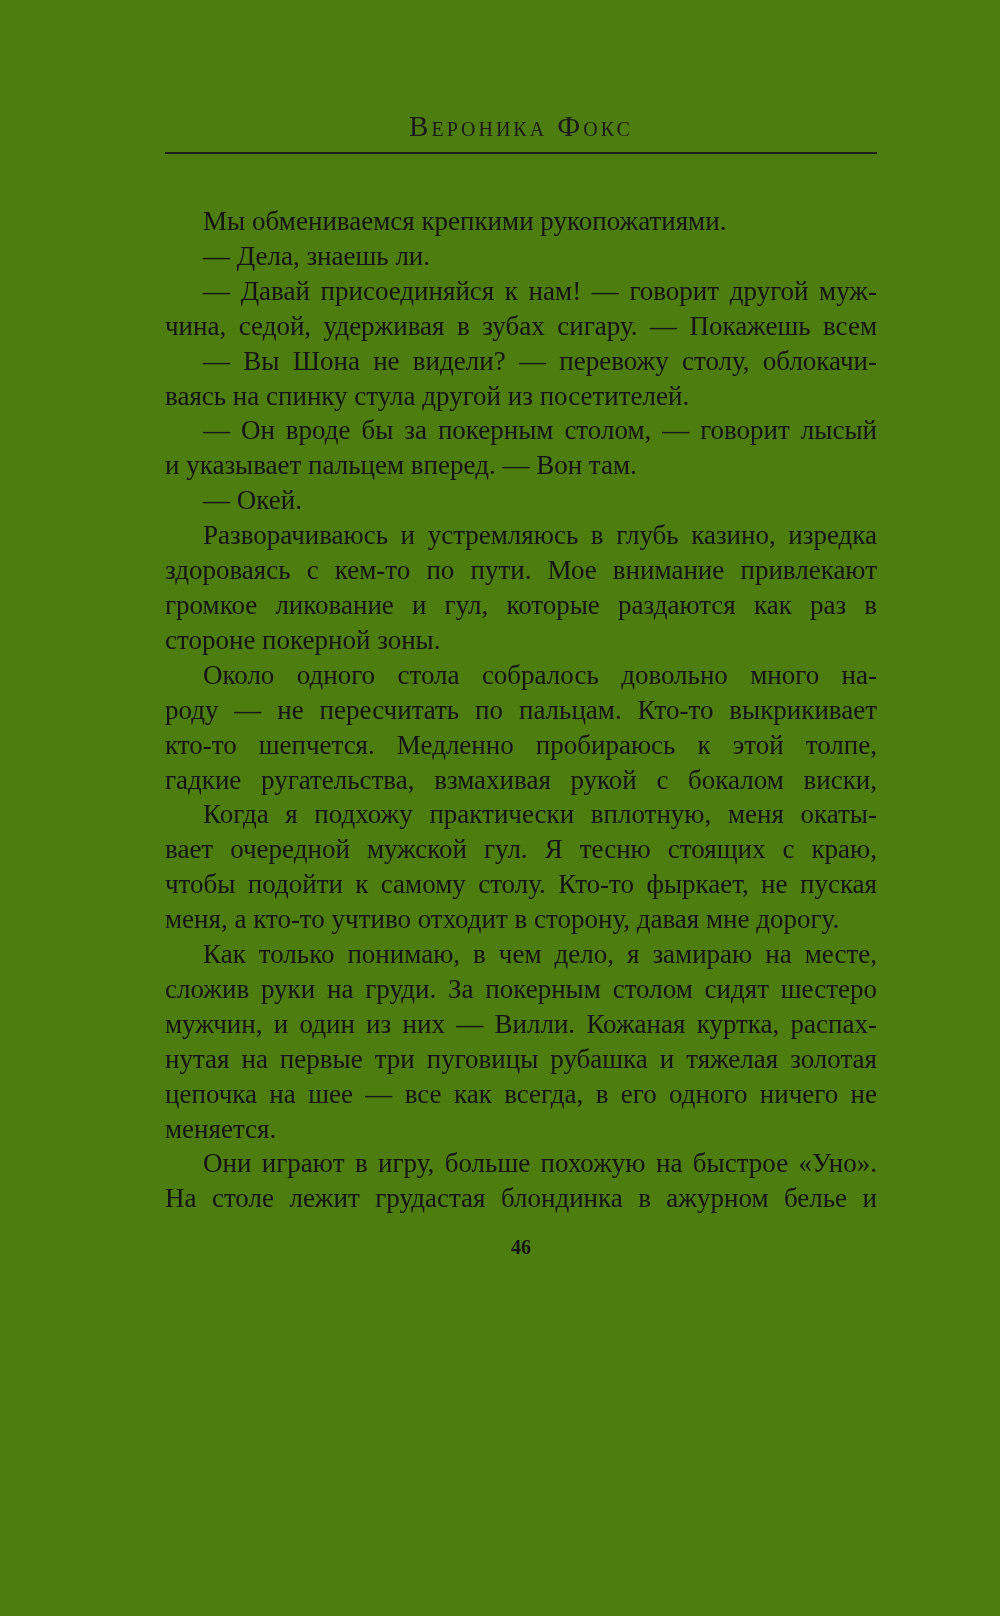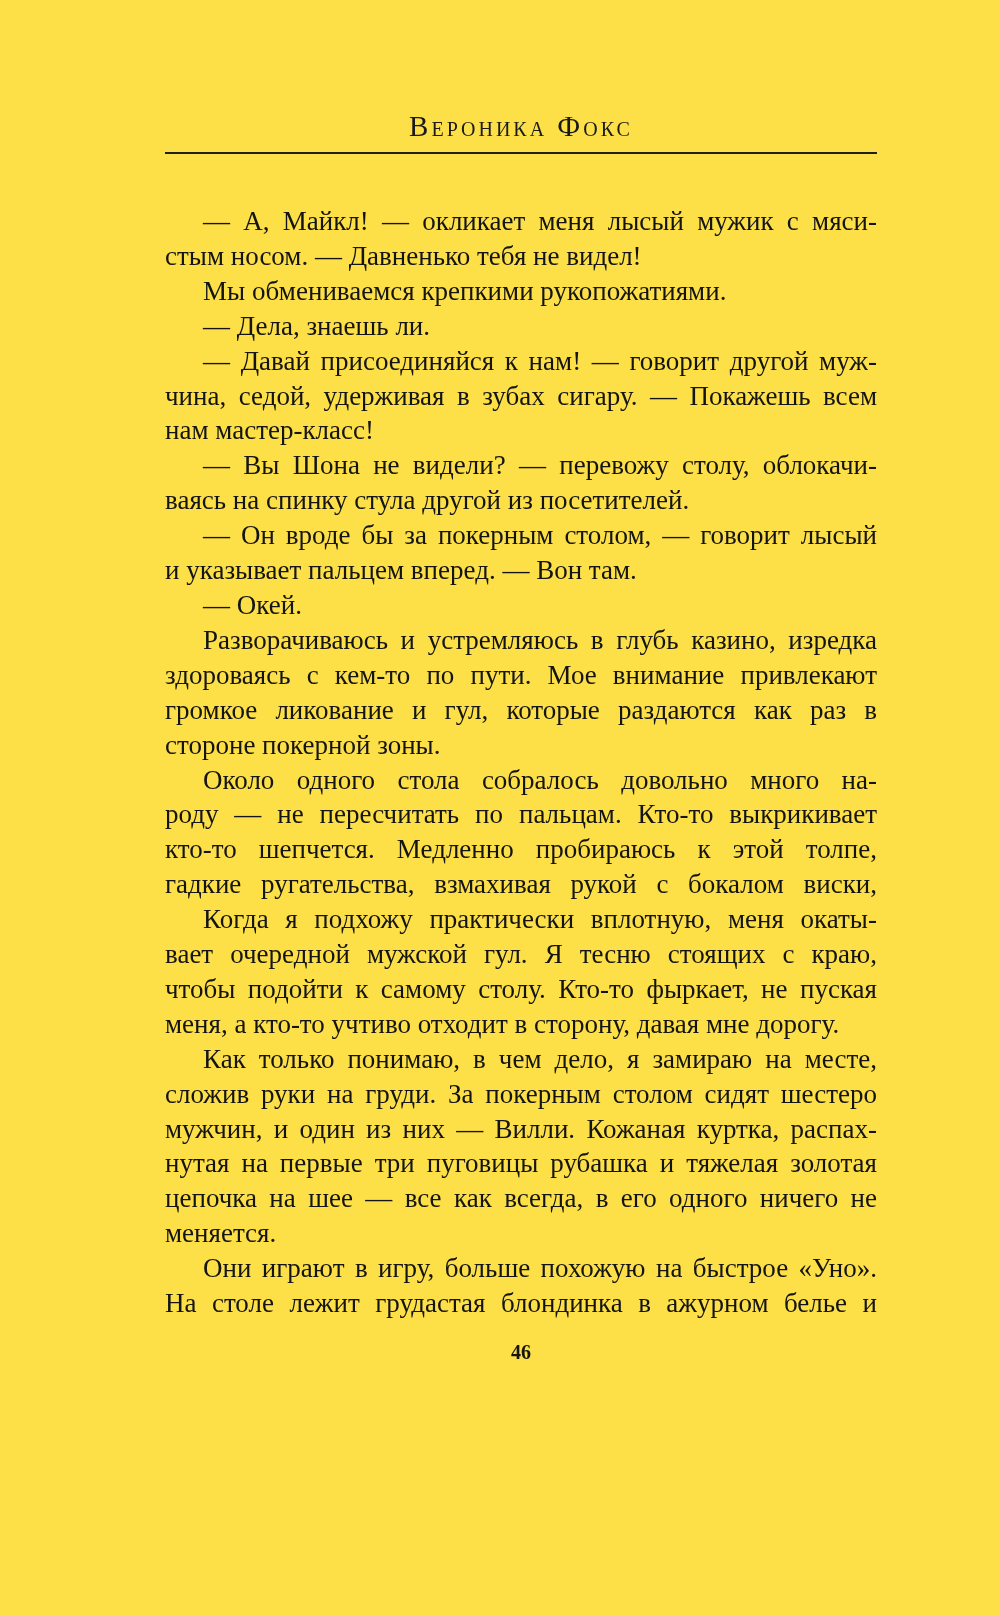--- a/index.html
+++ b/index.html
@@ -4,21 +4,21 @@
 <style>
   html, body {
     margin: 0;
     padding: 0;
     background: #ffffff;
   }
   .sheet {
     position: relative;
     width: 1000px;
     height: 1616px;
-    background: #fde047;
+    background: #4d7c0f;
     font-family: "Liberation Serif", "DejaVu Serif", serif;
     color: #141414;
     overflow: hidden;
   }
   .content-col {
     position: absolute;
     left: 165px;
     top: 110px;
     width: 712px;
   }
@@ -67,33 +67,28 @@
 </style>
 </head>
 <body>
 
 <div class="sheet">
   <div class="content-col">
     <div class="running-head">Вероника Фокс</div>
     <hr class="header-rule">
     <div class="body-text">
         <div class="paragraph">
-          <div class="line first">— А, Майкл! — окликает меня лысый мужик с мяси-</div>
-          <div class="line final">стым носом. — Давненько тебя не видел!</div>
-        </div>
-        <div class="paragraph">
           <div class="line first final">Мы обмениваемся крепкими рукопожатиями.</div>
         </div>
         <div class="paragraph">
           <div class="line first final">— Дела, знаешь ли.</div>
         </div>
         <div class="paragraph">
           <div class="line first">— Давай присоединяйся к нам! — говорит другой муж-</div>
           <div class="line">чина, седой, удерживая в зубах сигару. — Покажешь всем</div>
-          <div class="line final">нам мастер-класс!</div>
         </div>
         <div class="paragraph">
           <div class="line first">— Вы Шона не видели? — перевожу столу, облокачи-</div>
           <div class="line final">ваясь на спинку стула другой из посетителей.</div>
         </div>
         <div class="paragraph">
           <div class="line first">— Он вроде бы за покерным столом, — говорит лысый</div>
           <div class="line final">и указывает пальцем вперед. — Вон там.</div>
         </div>
         <div class="paragraph">

